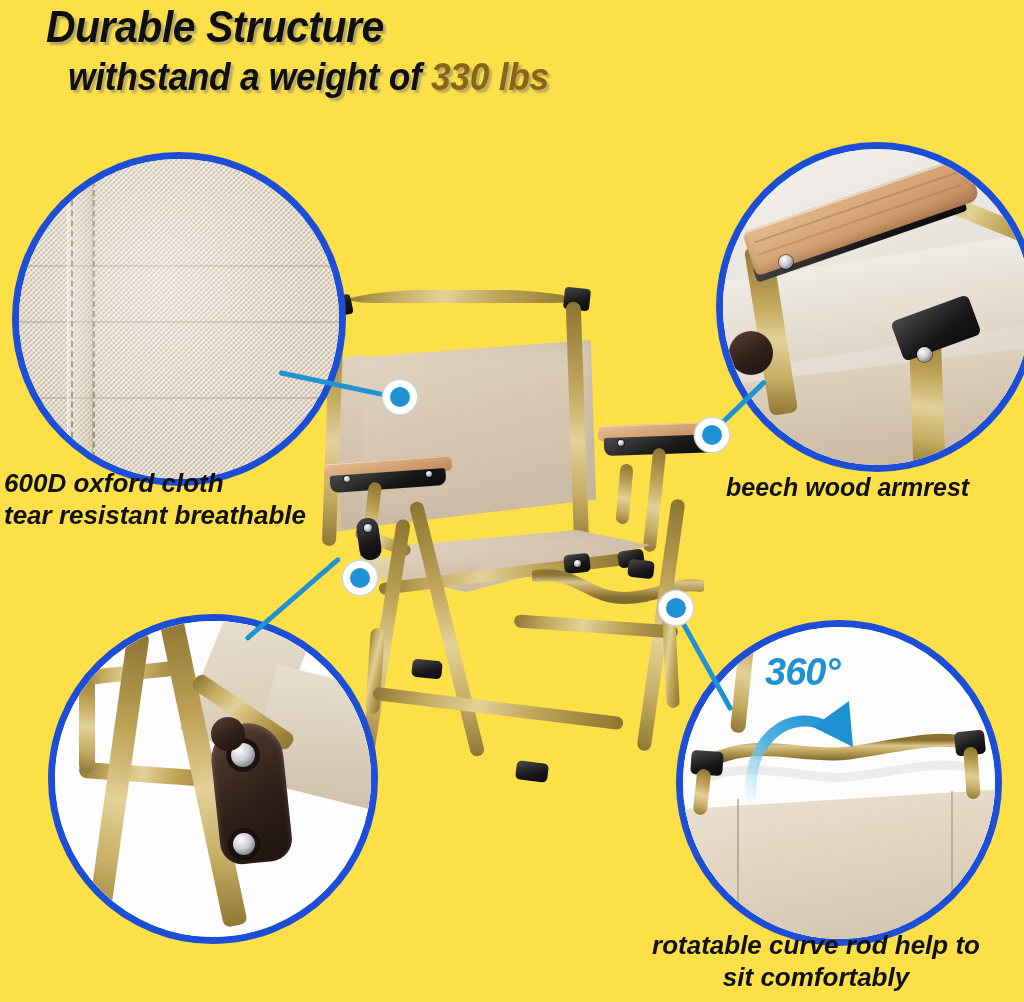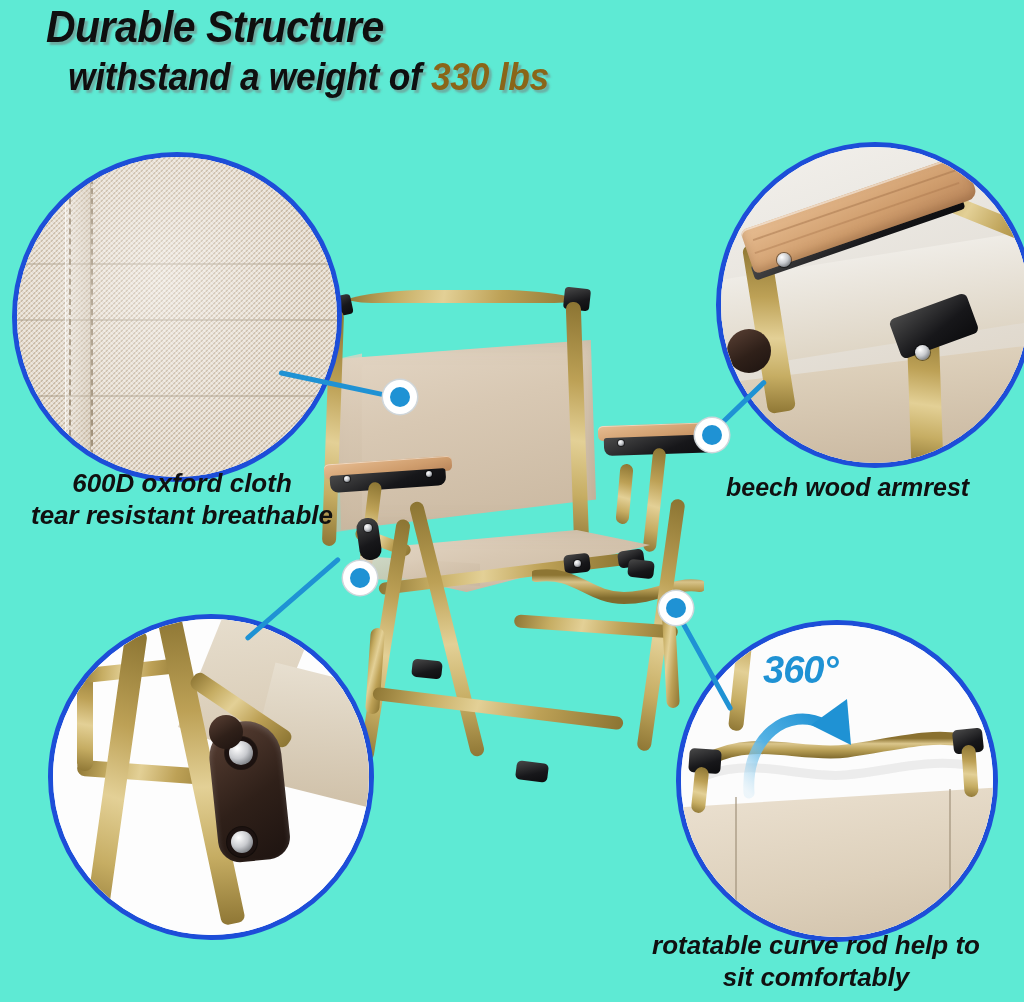--- a/index.html
+++ b/index.html
@@ -1,43 +1,43 @@
 <!DOCTYPE html>
 <html><head>
 <meta charset="utf-8">
 <style>
   html,body{margin:0;padding:0;background:#fff;}
   body{width:1024px;height:1002px;position:relative;overflow:hidden;
        font-family:"Liberation Sans","DejaVu Sans",sans-serif;}
 
-  #stage{position:absolute;inset:0;width:1024px;height:1002px;background:#5eead4;}
+  #stage{position:absolute;inset:0;width:1024px;height:1002px;background:#fde047;}
 
   
   .title-block{position:absolute;left:0;top:0;width:1024px;height:118px;}
   .title-l1{position:absolute;left:46px;top:2px;font-size:44px;font-weight:bold;
             font-style:italic;color:#0f0f0f;letter-spacing:-0.5px;
             transform:scaleX(.93);transform-origin:left top;white-space:nowrap;
             text-shadow:3px 3px 2px rgba(120,120,120,.55);}
   .title-l2{position:absolute;left:68px;top:56px;font-size:38px;font-weight:bold;
             font-style:italic;color:#0f0f0f;letter-spacing:-0.3px;
             transform:scaleX(.93);transform-origin:left top;white-space:nowrap;
             text-shadow:3px 3px 2px rgba(120,120,120,.5);}
   .hl{color:#8a6518;}
 
   
   .cap{position:absolute;font-style:italic;font-weight:bold;color:#101010;
        line-height:1.22;white-space:pre-line;}
-  .cap-tl{left:4px;top:468px;width:356px;font-size:26px;text-align:center;}
+  .cap-tl{left:4px;top:468px;width:356px;font-size:26px;text-align:left;}
   .cap-tr{left:726px;top:472px;width:300px;font-size:25px;text-align:left;font-weight:600;}
   .cap-bl{left:66px;top:930px;width:352px;font-size:26px;text-align:center;}
   .cap-br{left:606px;top:930px;width:420px;font-size:26px;text-align:center;}
 
   
   .bubble{position:absolute;border-radius:50%;overflow:hidden;
-          border:5px solid #1d4ed8;background:#fff;}
+          border:7px solid #1d4ed8;background:#fff;}
   .b-tl{left:12px;top:152px;width:320px;height:320px;}
   .b-tr{left:716px;top:142px;width:308px;height:316px;}
   .b-bl{left:48px;top:614px;width:316px;height:316px;}
   .b-br{left:676px;top:620px;width:312px;height:312px;}
   .bub-in{position:absolute;inset:0;}
 
   
   .weave{position:absolute;inset:0;background:#ded0bd;
     background-image:
       linear-gradient(135deg, rgba(255,255,255,.50) 25%, transparent 25%, transparent 50%, rgba(255,255,255,.50) 50%, rgba(255,255,255,.50) 75%, transparent 75%),

